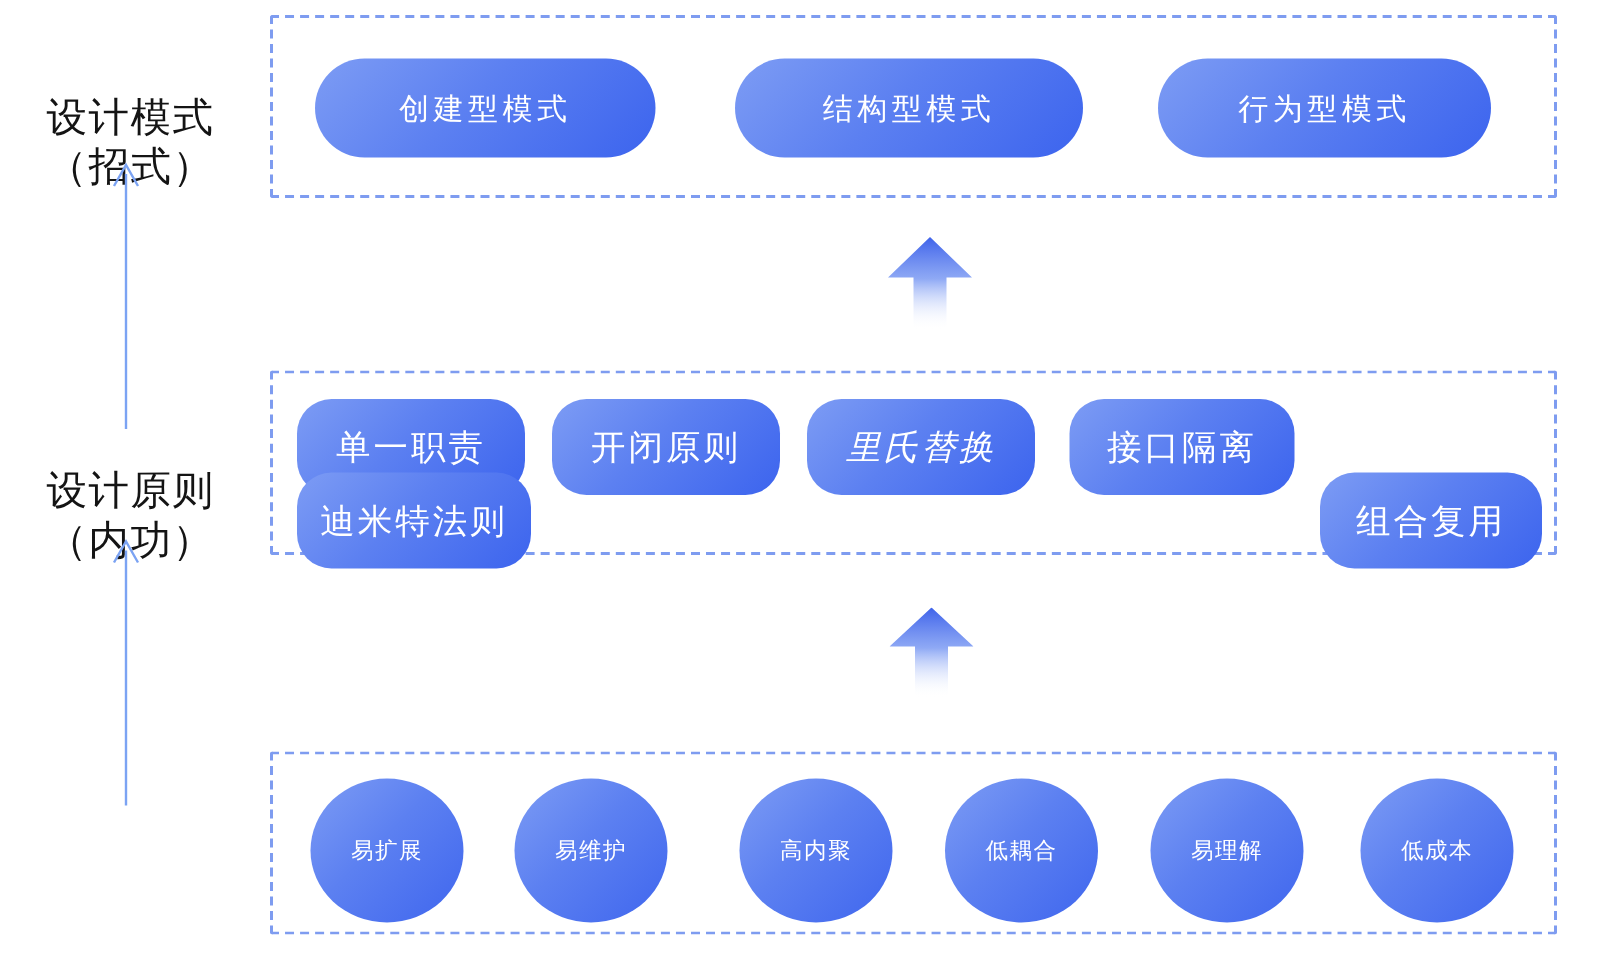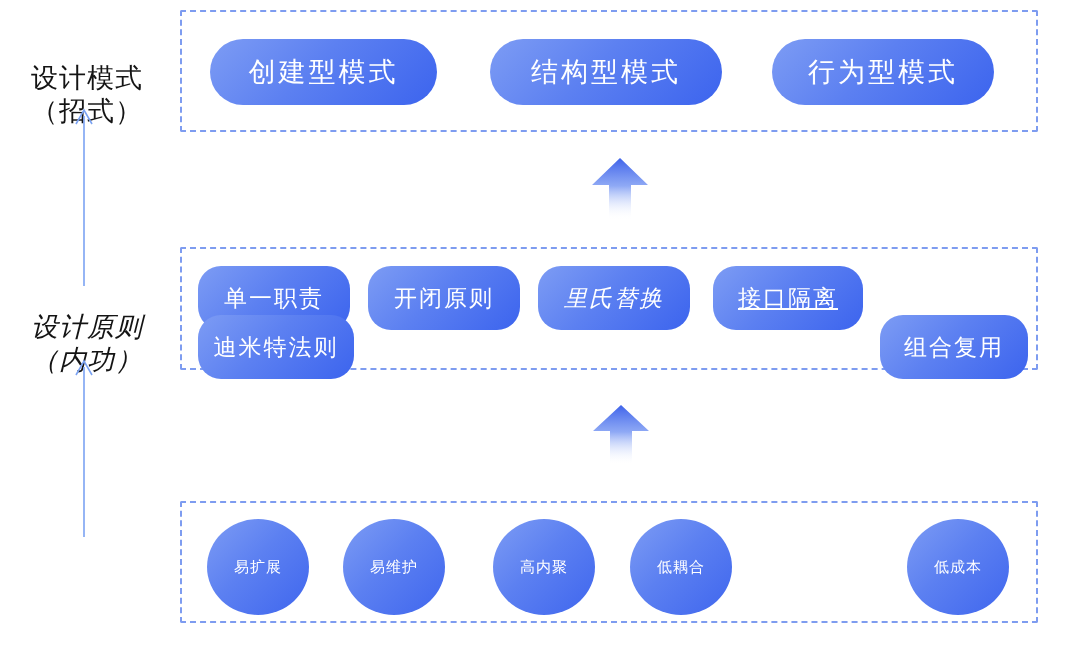--- a/index.html
+++ b/index.html
@@ -20,41 +20,41 @@
   }
   .box-top{top:10px;height:118px;}
   .box-mid{top:247px;height:119px;}
   .box-bot{top:501px;height:118px;}
   
   .pill{
     position:absolute;display:flex;align-items:center;justify-content:center;
     color:#ffffff;background:linear-gradient(135deg,#7d9cf4 0%,#5c80f1 45%,#3c64ee 100%);
     white-space:nowrap;
   }
-  .pill-lg{height:66px;border-radius:33px;top:27px;font-size:27px;letter-spacing:3px;}
+  .pill-lg{height:66px;border-radius:33px;top:27px;font-size:20px;letter-spacing:3px;}
   .pill-sm{height:64px;border-radius:23px;font-size:23px;letter-spacing:2px;}
   .circle{
     position:absolute;width:102px;height:96px;border-radius:50%;top:16px;
     display:flex;align-items:center;justify-content:center;
     color:#ffffff;font-size:15px;letter-spacing:1px;
     background:linear-gradient(135deg,#7d9cf4 0%,#5c80f1 45%,#3f66ee 100%);
     white-space:nowrap;
   }
   .abs{position:absolute;}
 </style>
 </head>
 <body>
 
 <div class="canvas">
 
   <div class="side-label" style="top:38px;">
     <span class="l1">设计模式</span>
     <span class="l2">（招式）</span>
   </div>
-  <div class="side-label" style="top:287px;font-style:italic;">
+  <div class="side-label" style="top:287px;">
     <span class="l1">设计原则</span>
     <span class="l2">（内功）</span>
   </div>
 
   <svg class="abs" style="left:72px;top:108px;" width="24" height="180" viewBox="0 0 24 180">
     <line x1="12" y1="8" x2="12" y2="178" stroke="#7ba3f3" stroke-width="1.6"></line>
     <polyline points="4,16 12,2 20,16" fill="none" stroke="#7ba3f3" stroke-width="1.6"></polyline>
   </svg>
   <svg class="abs" style="left:72px;top:359px;" width="24" height="180" viewBox="0 0 24 180">
     <line x1="12" y1="8" x2="12" y2="178" stroke="#7ba3f3" stroke-width="1.6"></line>
@@ -75,37 +75,38 @@
         <stop offset="1" stop-color="#ffffff" stop-opacity="0"></stop>
       </linearGradient>
     </defs>
     <polygon points="28,0 0,27 17,27 17,62 39,62 39,27 56,27" fill="url(#fade1)"></polygon>
   </svg>
 
   <div class="gbox box-mid">
     <div class="pill pill-sm" style="top:17px;left:16px;width:152px;">单一职责</div>
     <div class="pill pill-sm" style="top:17px;left:186px;width:152px;text-align:center;">开闭原则</div>
     <div class="pill pill-sm" style="top:17px;left:356px;width:152px;font-style:italic;">里氏替换</div>
-    <div class="pill pill-sm" style="top:17px;left:531px;width:150px;text-decoration:underline;">接口隔离</div>
+    <div class="pill pill-sm" style="top:17px;left:531px;width:150px;">接口隔离</div>
     <div class="pill pill-sm" style="top:66px;left:16px;width:156px;">迪米特法则</div>
     <div class="pill pill-sm" style="top:66px;left:698px;width:148px;">组合复用</div>
   </div>
 
   <svg class="abs" style="left:593px;top:405px;" width="56" height="60" viewBox="0 0 56 60">
     <defs>
       <linearGradient id="fade2" x1="0" y1="0" x2="0" y2="1">
         <stop offset="0" stop-color="#3f63ea" stop-opacity="1"></stop>
         <stop offset="0.45" stop-color="#7b9af3" stop-opacity="0.85"></stop>
         <stop offset="1" stop-color="#ffffff" stop-opacity="0"></stop>
       </linearGradient>
     </defs>
     <polygon points="28,0 0,26 17,26 17,60 39,60 39,26 56,26" fill="url(#fade2)"></polygon>
   </svg>
 
   <div class="gbox box-bot">
     <div class="circle" style="left:25px;">易扩展</div>
     <div class="circle" style="left:161px;">易维护</div>
     <div class="circle" style="left:311px;">高内聚</div>
     <div class="circle" style="left:448px;">低耦合</div>
+    <div class="circle" style="left:585px;">易理解</div>
     <div class="circle" style="left:725px;">低成本</div>
   </div>
 
 </div>
 
 </body></html>

